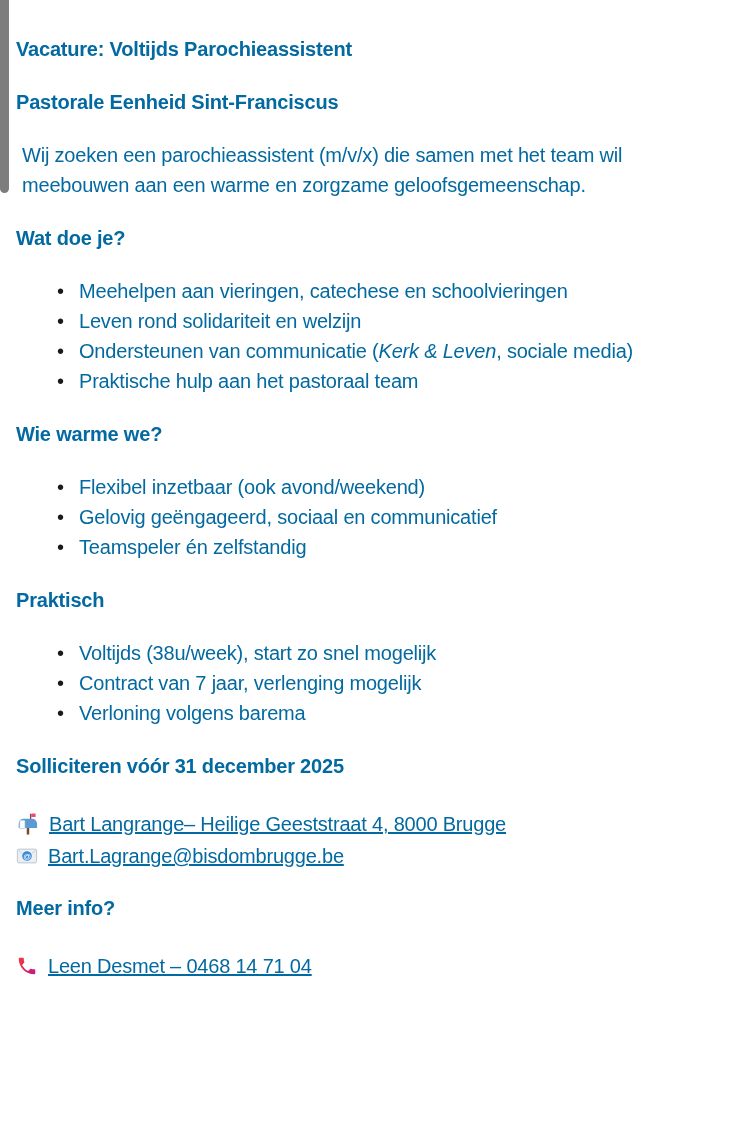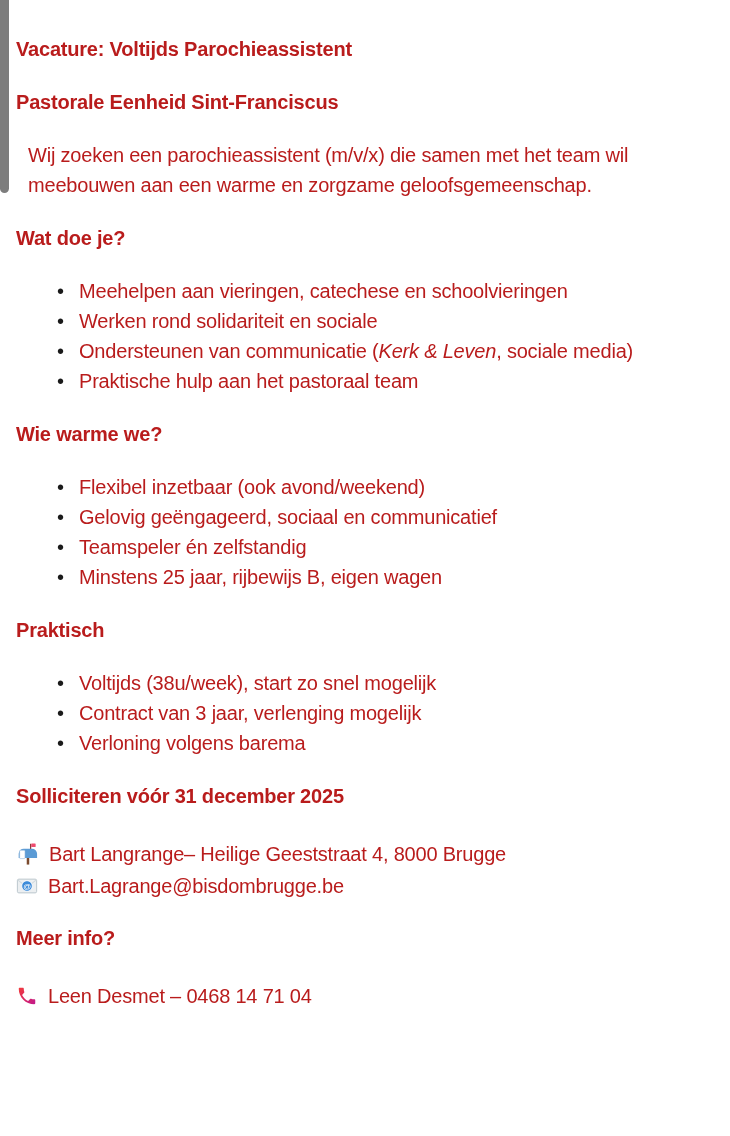--- a/index.html
+++ b/index.html
@@ -4,21 +4,21 @@
 <style>
   * { box-sizing: border-box; }
   html, body { margin: 0; padding: 0; background: #ffffff; }
   .page {
     position: relative;
     width: 730px;
     height: 1136px;
     background: #ffffff;
     overflow: hidden;
     font-family: "Liberation Sans", "DejaVu Sans", sans-serif;
-    color: #b91c1c;
+    color: #0369a1;
     font-size: 20px;
     letter-spacing: -0.2px;
   }
   .scrollbar-thumb {
     position: absolute;
     left: 0; top: 0;
     width: 9px; height: 193px;
     background: #7d7d7d;
     border-radius: 0 0 5px 5px;
   }
@@ -26,21 +26,21 @@
     padding: 34px 24px 0 16px;
   }
   .heading {
     font-weight: bold;
     line-height: 30px;
     margin: 0 0 23px 0;
     font-size: 20px;
   }
   .para {
     line-height: 30px;
-    margin: 0 0 23px 12px;
+    margin: 0 0 23px 6px;
     max-width: 690px;
   }
   .intro { max-width: 688px; }
   ul.bullets {
     list-style: none;
     margin: 0 0 23px 0;
     padding: 0 0 0 39px;
   }
   ul.bullets li {
     position: relative;
@@ -54,20 +54,21 @@
     color: #1a1a1a;
   }
   em { font-style: italic; }
   .mb-lg { margin-bottom: 27px; }
   .contact-group { margin: 0 0 21px 0; }
   .contact-line {
     display: flex;
     align-items: center;
     line-height: 32px;
     gap: 10px;
+    text-decoration: underline;
   }
   .contact-line .icon { flex: 0 0 auto; display: inline-flex; }
   .contact-line svg { display: block; }
 </style>
 </head>
 <body>
 
 <div class="page">
   <div class="scrollbar-thumb"></div>
 
@@ -77,37 +78,36 @@
 
     <h2 class="heading">
       <div>Pastorale Eenheid Sint-Franciscus</div>
     </h2>
 
     <p class="para intro">Wij zoeken een parochieassistent (m/v/x) die samen met het team wil meebouwen aan een warme en zorgzame geloofsgemeenschap.</p>
 
     <h3 class="heading">Wat doe je?</h3>
     <ul class="bullets">
       <li><span>Meehelpen aan vieringen, catechese en schoolvieringen</span></li>
-      <li><span>Werken rond solidariteit en sociale</span></li>
+      <li><span>Leven rond solidariteit en welzijn</span></li>
       <li><span>Ondersteunen van communicatie (</span><em>Kerk &amp; Leven</em><span>, sociale media)</span></li>
       <li><span>Praktische hulp aan het pastoraal team</span></li>
     </ul>
 
     <h3 class="heading">Wie warme we?</h3>
     <ul class="bullets">
       <li><span>Flexibel inzetbaar (ook avond/weekend)</span></li>
       <li><span>Gelovig geëngageerd, sociaal en communicatief</span></li>
       <li><span>Teamspeler én zelfstandig</span></li>
-      <li><span>Minstens 25 jaar, rijbewijs B, eigen wagen</span></li>
     </ul>
 
     <h3 class="heading">Praktisch</h3>
     <ul class="bullets">
       <li><span>Voltijds (38u/week), start zo snel mogelijk</span></li>
-      <li><span>Contract van 3 jaar, verlenging mogelijk</span></li>
+      <li><span>Contract van 7 jaar, verlenging mogelijk</span></li>
       <li><span>Verloning volgens barema</span></li>
     </ul>
 
     <h3 class="heading mb-lg">Solliciteren vóór 31 december 2025</h3>
 
     <div class="contact-group">
       <div class="contact-line">
         <span class="icon">
           <svg width="23" height="23" viewBox="0 0 24 24">
             <rect x="14.6" y="0.8" width="1.3" height="7" fill="#8b3a3a"></rect>

